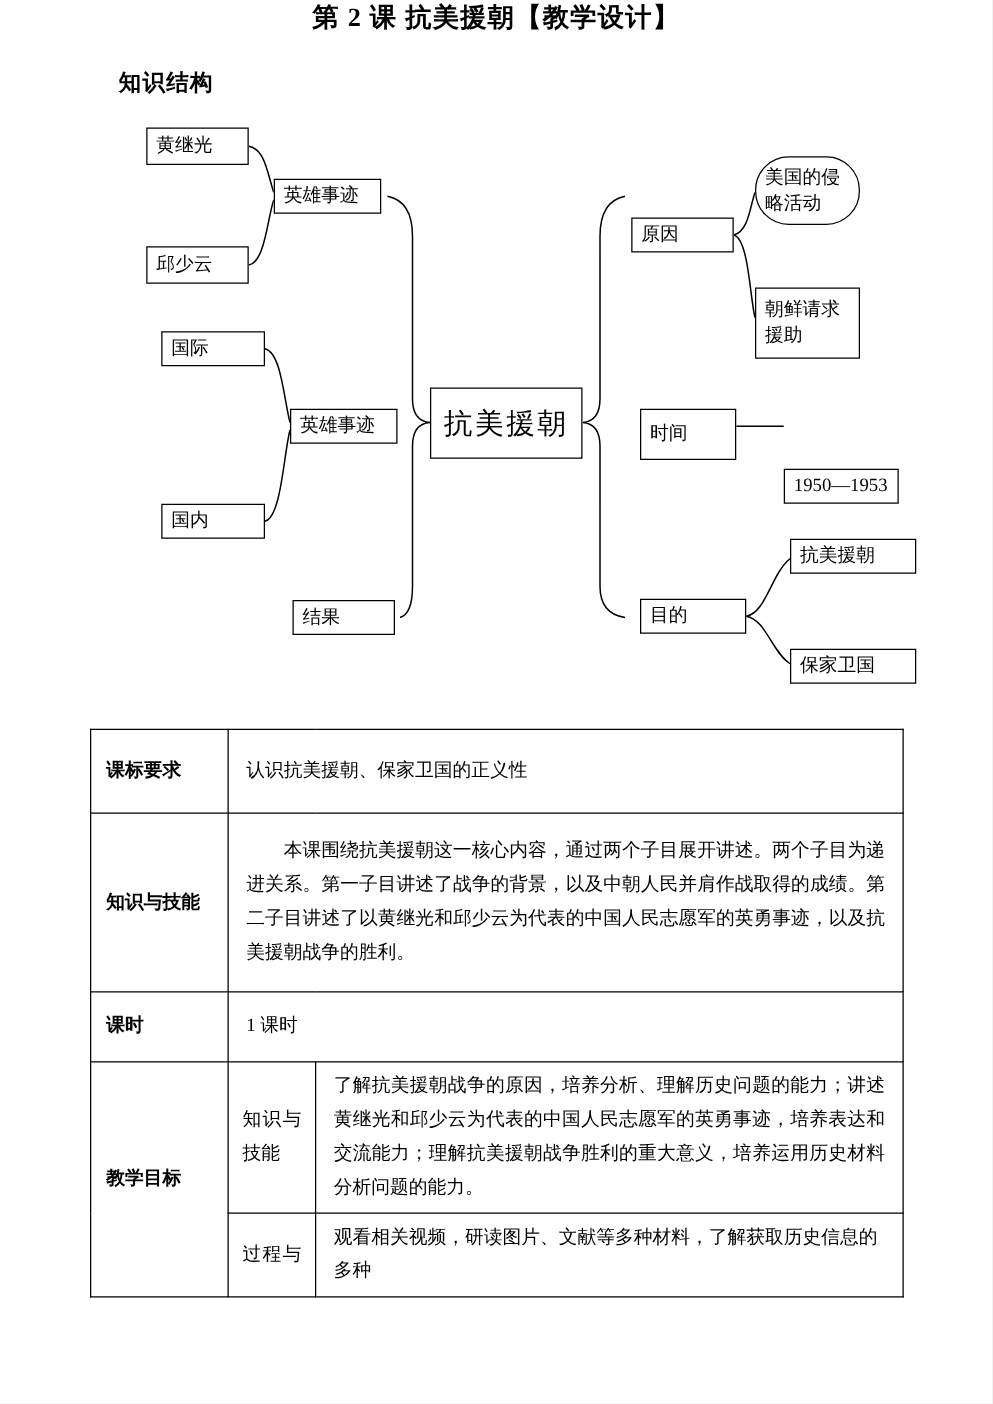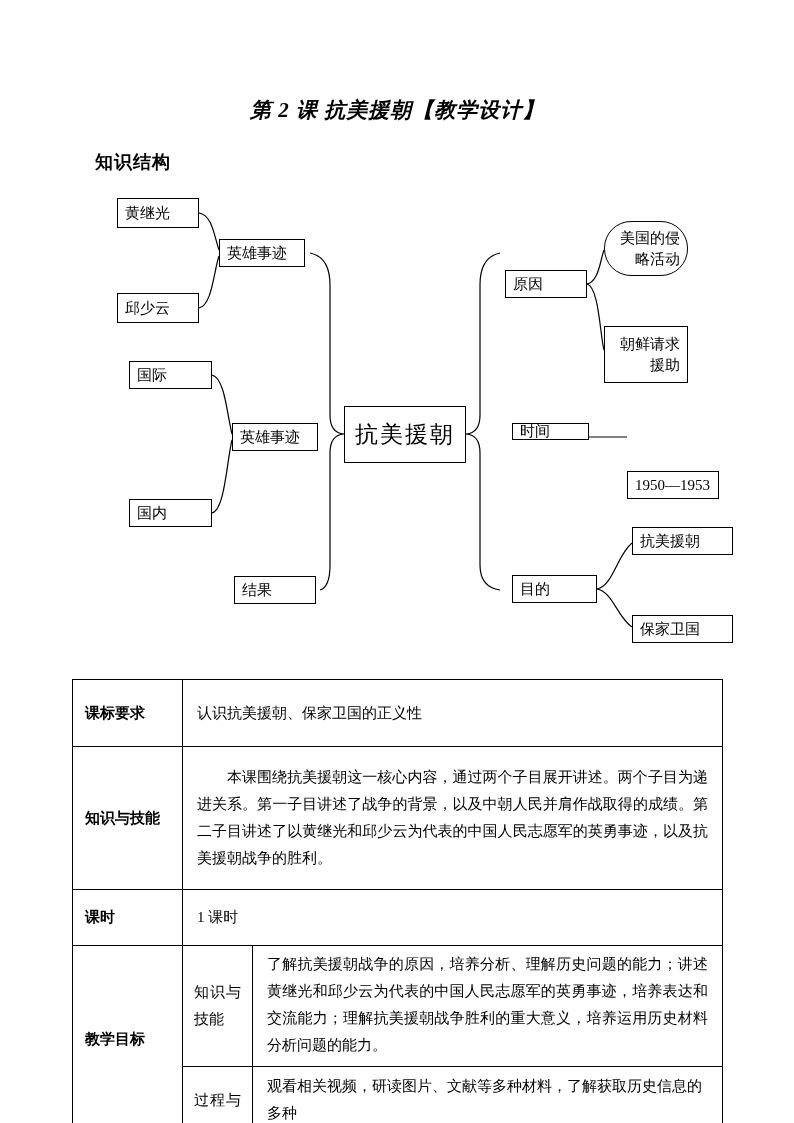--- a/index.html
+++ b/index.html
@@ -7,26 +7,24 @@
     position:relative;
     width:794px;height:1123px;
     margin:0 auto;
     background:#ffffff;
     font-family:"Liberation Serif","DejaVu Serif",serif;
     color:#000;
     overflow:hidden;
   }
   .doc-title{
     margin:0;
-    padding-top:96px;
     text-align:center;
     font-size:21px;
     font-weight:bold;
     letter-spacing:1px;
-    font-style:italic;
   }
   .section-heading{
     margin:26px 0 0 95px;
     font-size:18px;
     font-weight:bold;
     letter-spacing:1px;
   }
   
   .diagram{
     position:relative;
@@ -35,21 +33,21 @@
   }
   .wires{position:absolute;left:0;top:0;}
   .dbox{
     position:absolute;
     box-sizing:border-box;
     border:1.2px solid #000;
     background:#fff;
     display:flex;
     align-items:center;
     justify-content:flex-start;
-    text-align:right;
+    text-align:left;
     font-size:15px;
     line-height:1.35;
     padding:2px 7px;
   }
   .dbox.center-node{
     justify-content:center;
     text-align:center;
     font-size:23px;
     letter-spacing:2px;
     padding:2px 4px;
@@ -117,21 +115,21 @@
     <div class="dbox" style="left:129px;top:174px;width:83px;height:28px;">国际</div>
     <div class="dbox" style="left:232px;top:236px;width:86px;height:28px;">英雄事迹</div>
     <div class="dbox" style="left:129px;top:312px;width:83px;height:28px;">国内</div>
     <div class="dbox" style="left:234px;top:389px;width:82px;height:28px;">结果</div>
 
     <div class="dbox center-node" style="left:344px;top:219px;width:122px;height:57px;">抗美援朝</div>
 
     <div class="dbox" style="left:505px;top:83px;width:82px;height:28px;">原因</div>
     <div class="dbox" style="left:604px;top:34px;width:84px;height:55px;border-radius:27px;">美国的侵略活动</div>
     <div class="dbox" style="left:604px;top:139px;width:84px;height:57px;">朝鲜请求援助</div>
-    <div class="dbox" style="left:512px;top:236px;width:77px;height:17px;">时间</div>
+    <div class="dbox" style="left:512px;top:236px;width:77px;height:41px;">时间</div>
     <div class="dbox" style="left:627px;top:236px;width:92px;height:28px;margin-top:48px;">1950—1953</div>
     <div class="dbox" style="left:512px;top:388px;width:85px;height:28px;">目的</div>
     <div class="dbox" style="left:632px;top:340px;width:101px;height:28px;">抗美援朝</div>
     <div class="dbox" style="left:632px;top:428px;width:101px;height:28px;">保家卫国</div>
   </div>
 
   <table class="info-table">
     <colgroup>
       <col style="width:110px;">
       <col style="width:70px;">

